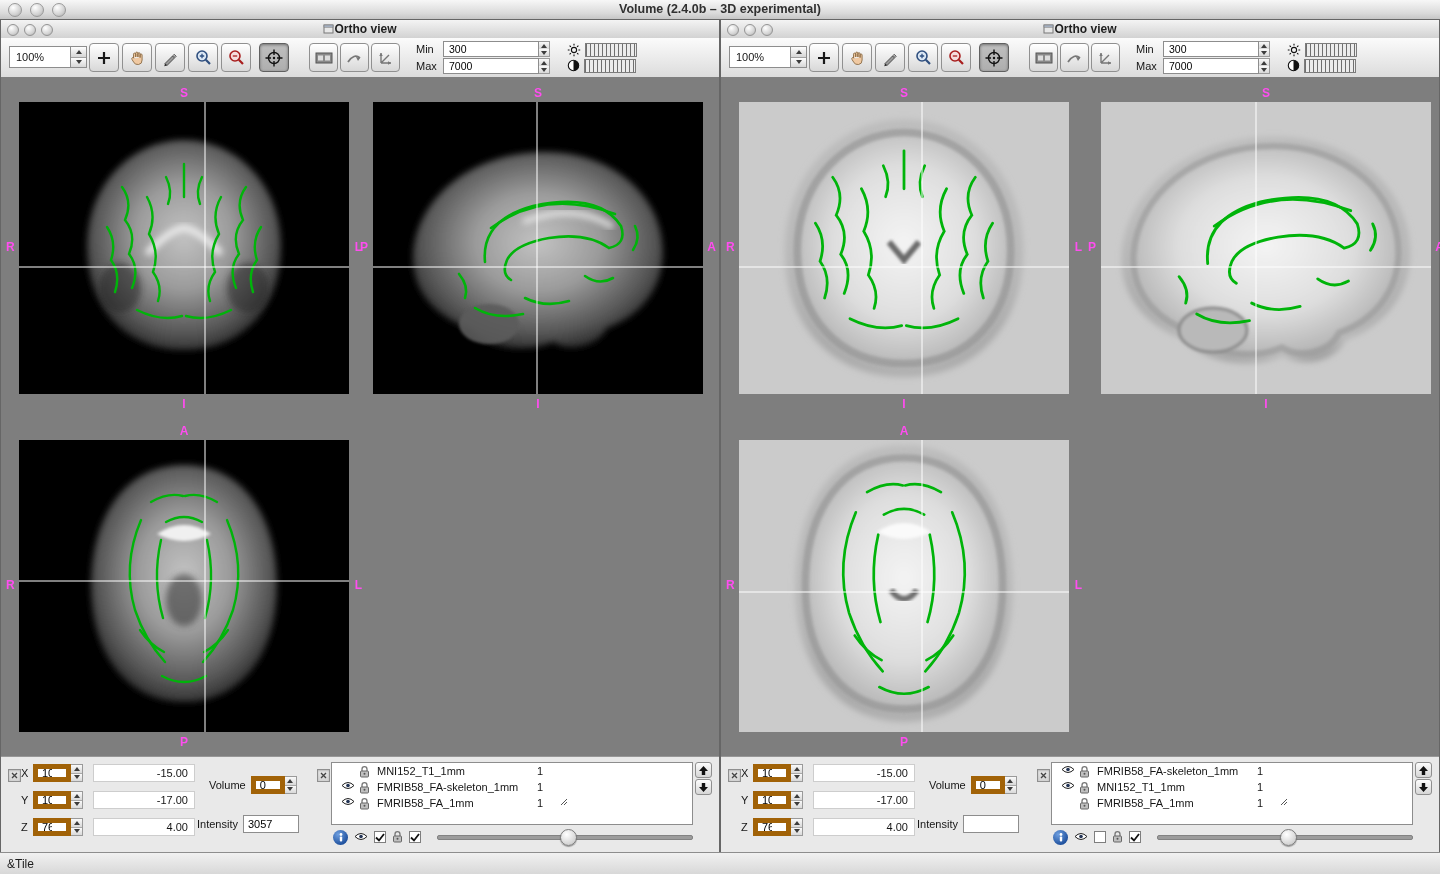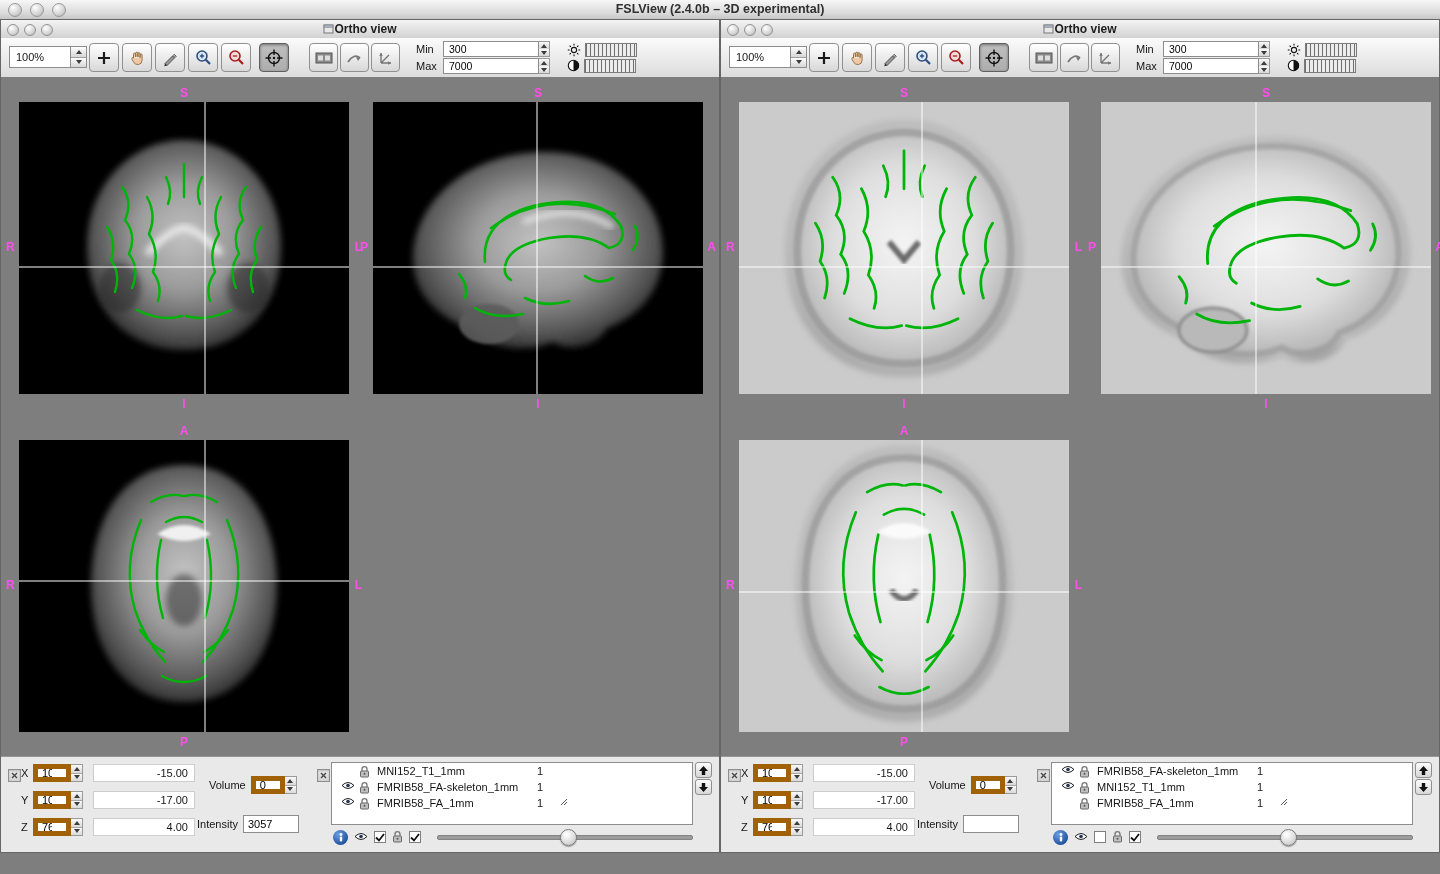--- a/index.html
+++ b/index.html
@@ -195,21 +195,21 @@
 </svg>
 
 <div class="window">
 
   <div class="main-titlebar">
     <div class="traffic">
       <span class="tl"></span>
       <span class="tl"></span>
       <span class="tl"></span>
     </div>
-    <div class="main-title">FSLView (2.4.0b – 3D experimental)</div>
+    <div class="main-title">Volume (2.4.0b – 3D experimental)</div>
   </div>
 
   <section class="pane p0">
     <div class="pane-titlebar">
       <span class="mini-lights">
         <span class="ml"></span>
         <span class="ml"></span>
         <span class="ml"></span>
       </span>
       <span class="pane-title">
@@ -906,13 +906,16 @@
             </span>
           <div class="slider">
             <div class="track"></div>
             <div class="handle" style="left:48%"></div>
           </div>
         </div>
       </div>
     </div>
   </section>
 
+  <div class="statusbar">
+    <span>&amp;Tile</span>
+  </div>
 </div>
 
 </body></html>

